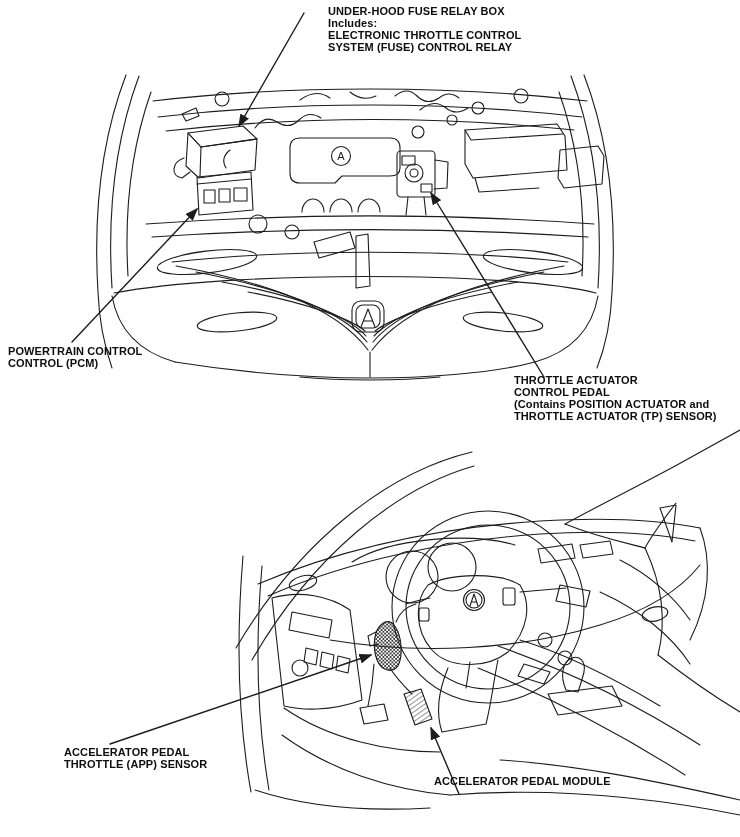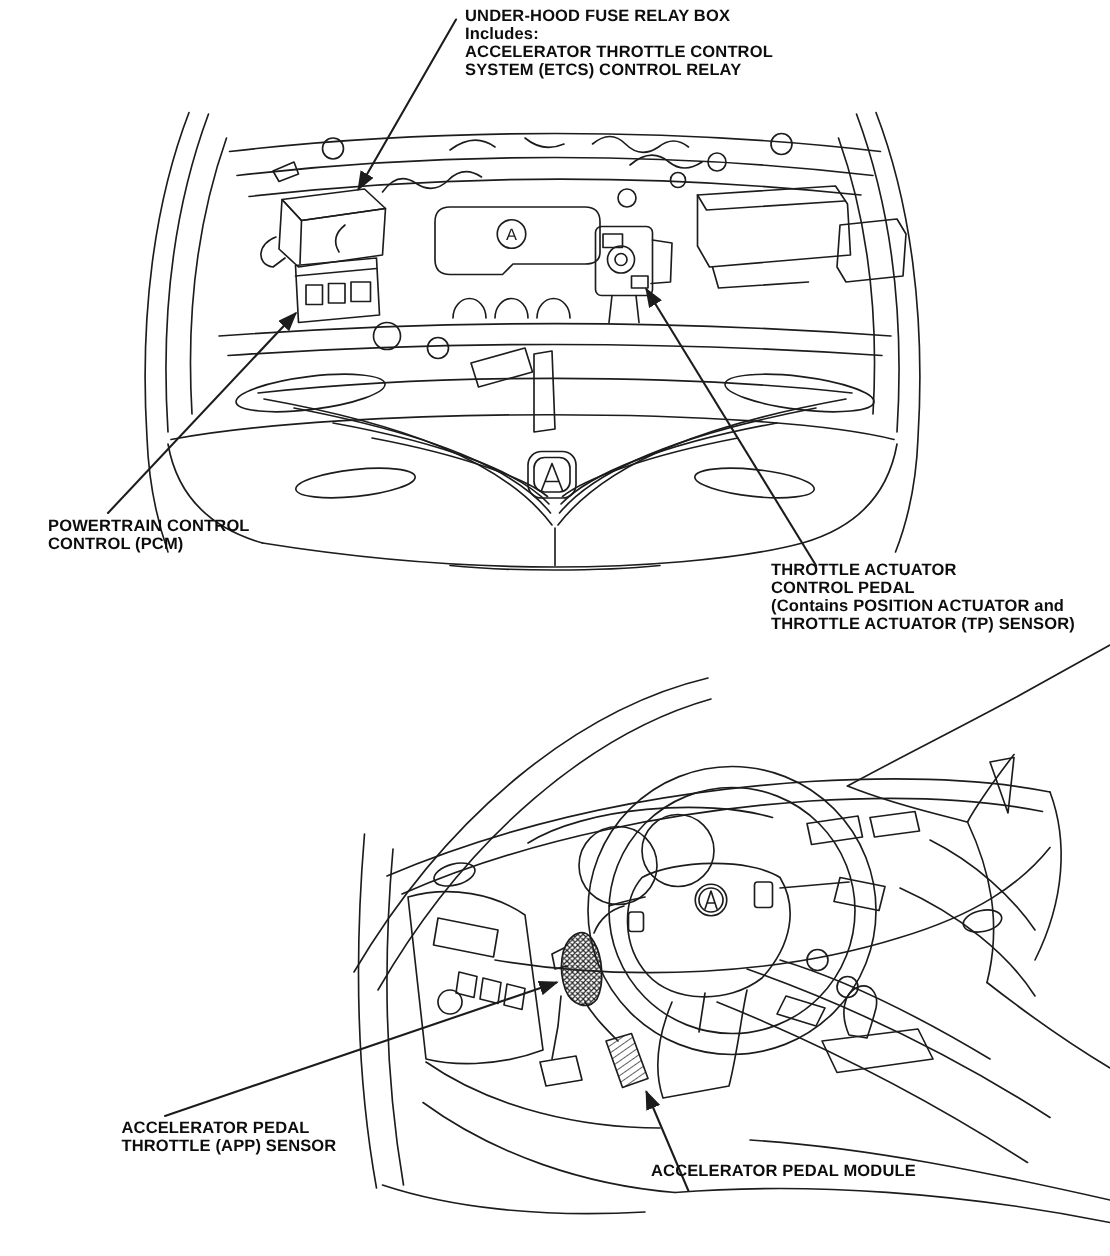--- a/index.html
+++ b/index.html
@@ -12,24 +12,24 @@
   }
   .art{position:absolute;left:0;top:0;}
   .label{
     position:absolute;
     font:bold 11px/12px "Liberation Sans",sans-serif;
     color:#0d0d0d;
     white-space:nowrap;
     letter-spacing:0.1px;
   }
   .label span{display:block;}
-  #lbl-fuse{left:310px;top:5px;}
-  #lbl-pcm{left:8px;top:345px;margin-left:24px;}
+  #lbl-fuse{left:328px;top:5px;}
+  #lbl-pcm{left:8px;top:345px;}
   #lbl-throttle{left:514px;top:374px;}
-  #lbl-app{left:64px;top:746px;margin-left:17px;}
+  #lbl-app{left:64px;top:746px;}
   #lbl-pedal{left:434px;top:775px;}
 </style>
 </head>
 <body>
 
 <div class="stage">
 
   <svg class="art" width="740" height="837" viewBox="0 0 740 837" fill="none" stroke="#1c1c1c" stroke-width="1.1" stroke-linecap="round" stroke-linejoin="round">
 
     <defs>
@@ -259,22 +259,22 @@
       <g stroke-width="1.4">
         <path d="M110,744 L371,655" marker-end="url(#arrow)"></path>
         <path d="M459,794 L431,728" marker-end="url(#arrow)"></path>
       </g>
     </g>
   </svg>
 
   <div class="label" id="lbl-fuse">
     <span>UNDER-HOOD FUSE RELAY BOX</span>
     <span>Includes:</span>
-    <span>ACCELERATOR THROTTLE CONTROL</span>
-    <span>SYSTEM (ETCS) CONTROL RELAY</span>
+    <span>ELECTRONIC THROTTLE CONTROL</span>
+    <span>SYSTEM (FUSE) CONTROL RELAY</span>
   </div>
 
   <div class="label" id="lbl-pcm">
     <span>POWERTRAIN CONTROL</span>
     <span>CONTROL (PCM)</span>
   </div>
 
   <div class="label" id="lbl-throttle">
     <span>THROTTLE ACTUATOR</span>
     <span>CONTROL PEDAL</span>

